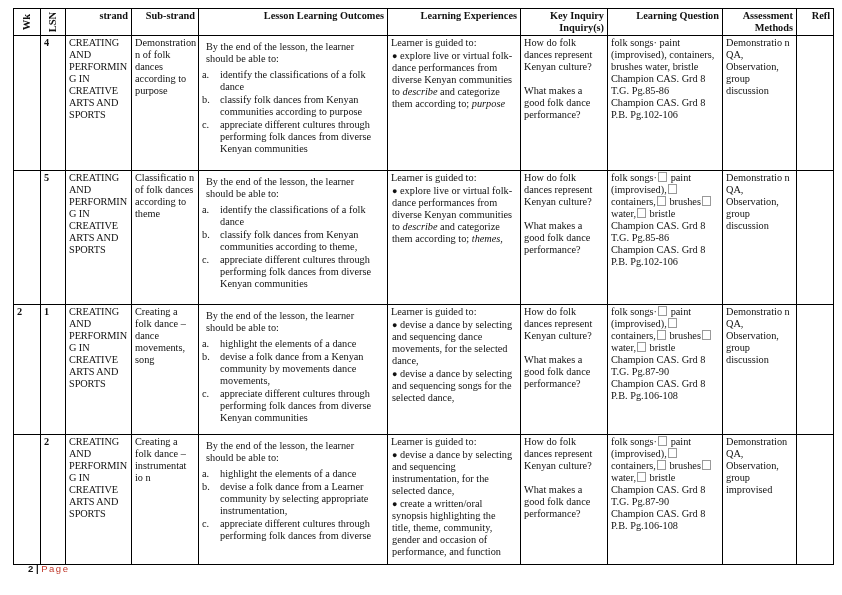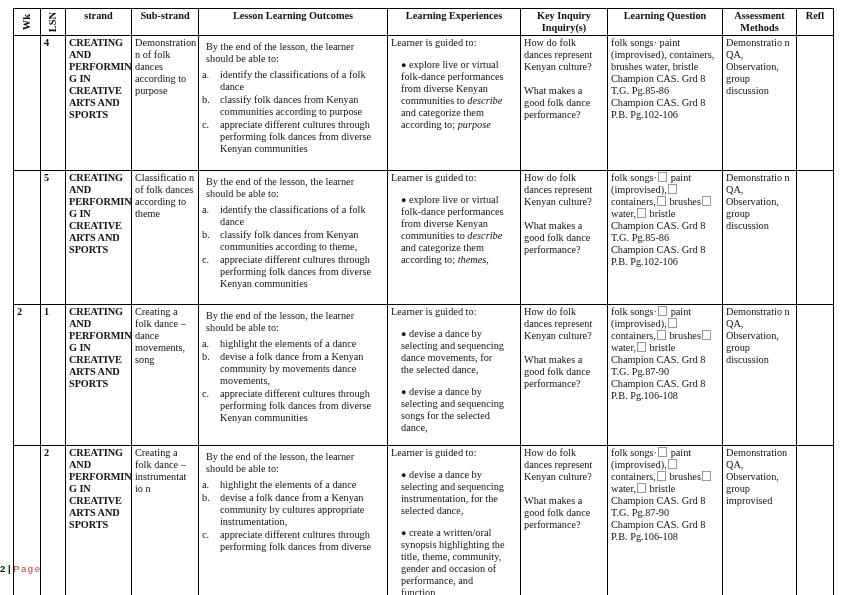--- a/index.html
+++ b/index.html
@@ -1,32 +1,32 @@
 <!DOCTYPE html>
 <html><head>
 <meta charset="utf-8">
 <style>
   html, body { margin:0; padding:0; background:#ffffff; }
   body { width:842px; height:595px; position:relative; overflow:hidden; font-family:"Liberation Serif", serif; color:#111; }
   table.plan { position:absolute; left:13px; top:8px; border-collapse:collapse; table-layout:fixed; width:820px; }
   table.plan td, table.plan th { border:1px solid #000; vertical-align:top; padding:1px 3px; font-size:10.3px; line-height:12px; }
-  th { font-weight:bold; text-align:center; height:24px; }
+  th { font-weight:bold; text-align:right; height:24px; }
   th.rot { padding:0; position:relative; }
   th.rot span { position:absolute; left:50%; top:50%; transform:translate(-50%,-50%) rotate(-90deg); white-space:nowrap; font-size:10.5px; }
-  td.strand { font-weight:bold; font-size:9.6px; line-height:11.6px; letter-spacing:-0.1px;margin-left:9px; }
+  td.strand { font-weight:normal; font-size:9.6px; line-height:11.6px; letter-spacing:-0.1px;margin-left:9px; }
   td.num { font-weight:bold; padding-left:5px; }
   .out-intro { margin:4px; }
   ol.out { margin:0; padding:0; list-style:none; }
   ol.out li { position:relative; padding-left:18px; margin-top:1px; }
   ol.out li .mk { position:absolute; left:0; top:0; width:14px; }
-  .exp-item { margin:10px; }
+  .exp-item { margin:1px; }
   .bullet { font-size:9px; }
   .q-gap { height:12px; }
   .box { display:inline-block; width:7px; height:8px; border:1px solid #999; vertical-align:-1px; margin:0 1px; }
-  .footer { position:absolute; left:0; top:563px; font-family:"Liberation Sans", sans-serif; font-size:9.5px; font-weight:bold;text-align:right; }
+  .footer { position:absolute; left:28px; top:563px; font-family:"Liberation Sans", sans-serif; font-size:9.5px; font-weight:bold;text-align:right; }
   .footer .pg { color:#c0392b; font-weight:normal; letter-spacing:1.5px; }
   tr.r1 td { height:132px; } tr.r2 td { height:131px; } tr.r3 td { height:127px; } tr.r4 td { height:127px; }
 </style>
 </head>
 <body>
 
 <table class="plan">
   <colgroup>
     <col style="width:27px">
       <col style="width:25px">
@@ -153,21 +153,21 @@
 
   <tr class="r4">
     <td class="num"></td>
     <td class="num">2</td>
     <td class="strand">CREATING AND PERFORMIN G IN CREATIVE ARTS AND SPORTS</td>
     <td>Creating a folk dance – instrumentat io n</td>
     <td>
       <p class="out-intro">By the end of the lesson, the learner should be able to:</p>
       <ol class="out">
         <li><span class="mk">a.</span><span>highlight the elements of a dance</span></li>
-        <li><span class="mk">b.</span><span>devise a folk dance from a Kenyan community by cultures appropriate instrumentation,</span></li>
+        <li><span class="mk">b.</span><span>devise a folk dance from a Learner community by selecting appropriate instrumentation,</span></li>
         <li><span class="mk">c.</span><span>appreciate different cultures through performing folk dances from diverse</span></li>
       </ol>
     </td>
     <td>
       <div>Learner is guided to:</div>
       <div class="exp-item"><span class="bullet">●</span> <span>devise a dance by selecting and sequencing instrumentation, for the selected dance,</span></div>
       <div class="exp-item"><span class="bullet">●</span> <span>create a written/oral synopsis highlighting the title, theme, community, gender and occasion of performance, and function</span></div>
     </td>
     <td>
       <div>How do folk dances represent Kenyan culture?</div>

